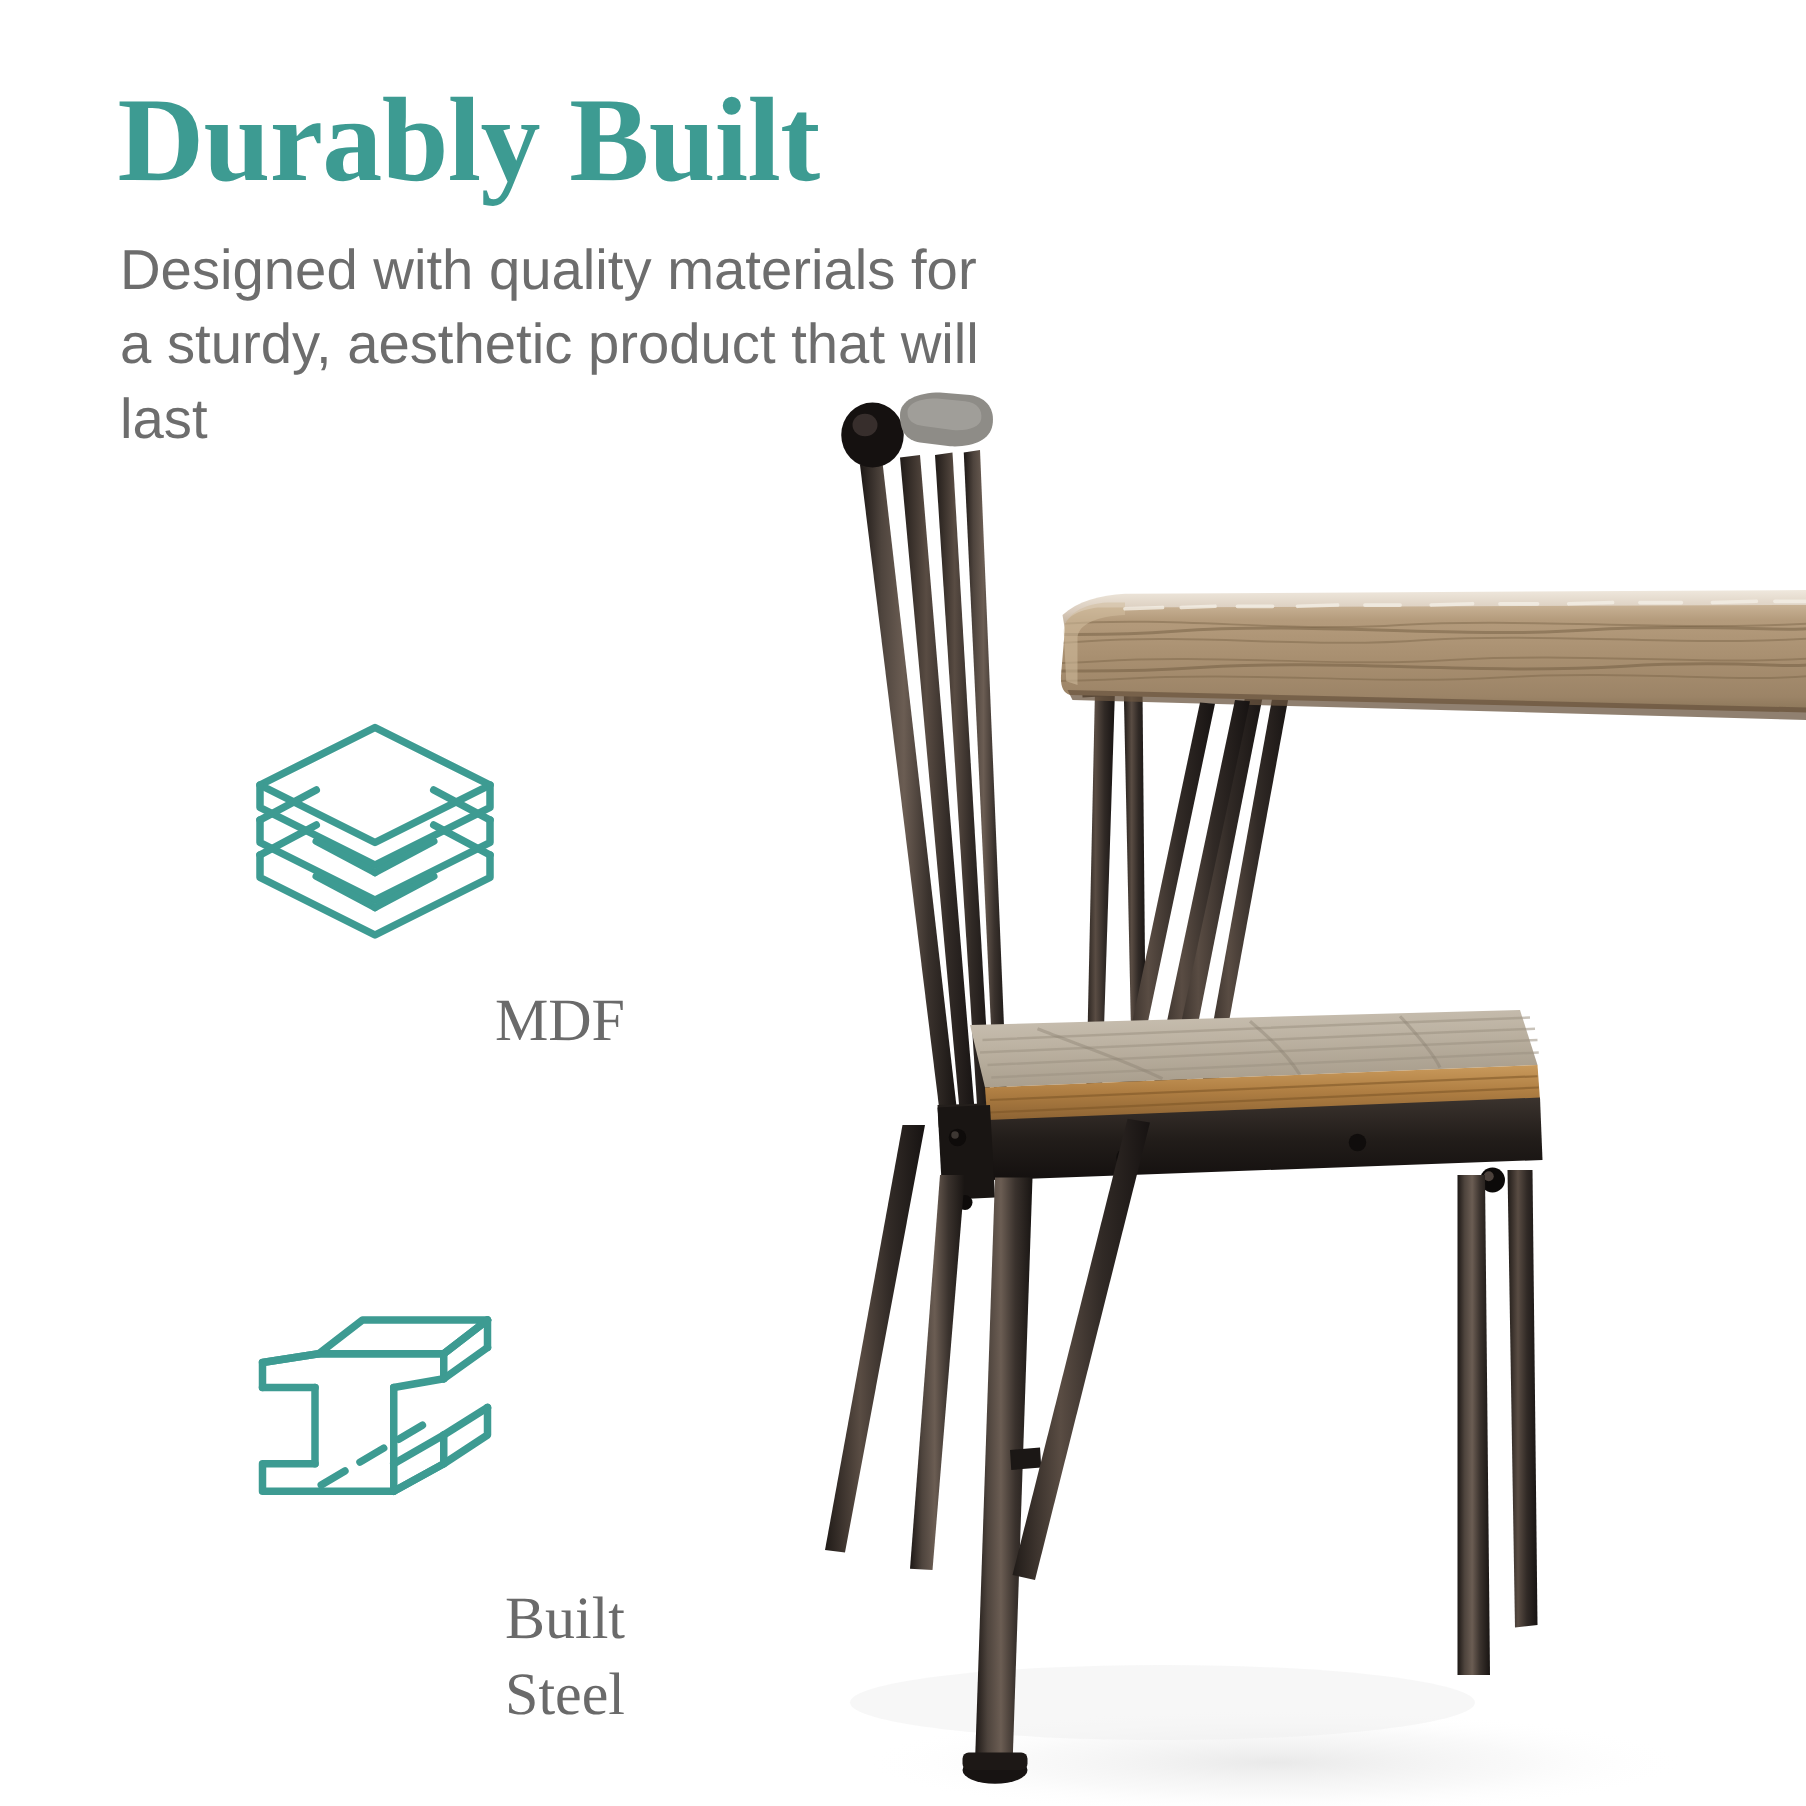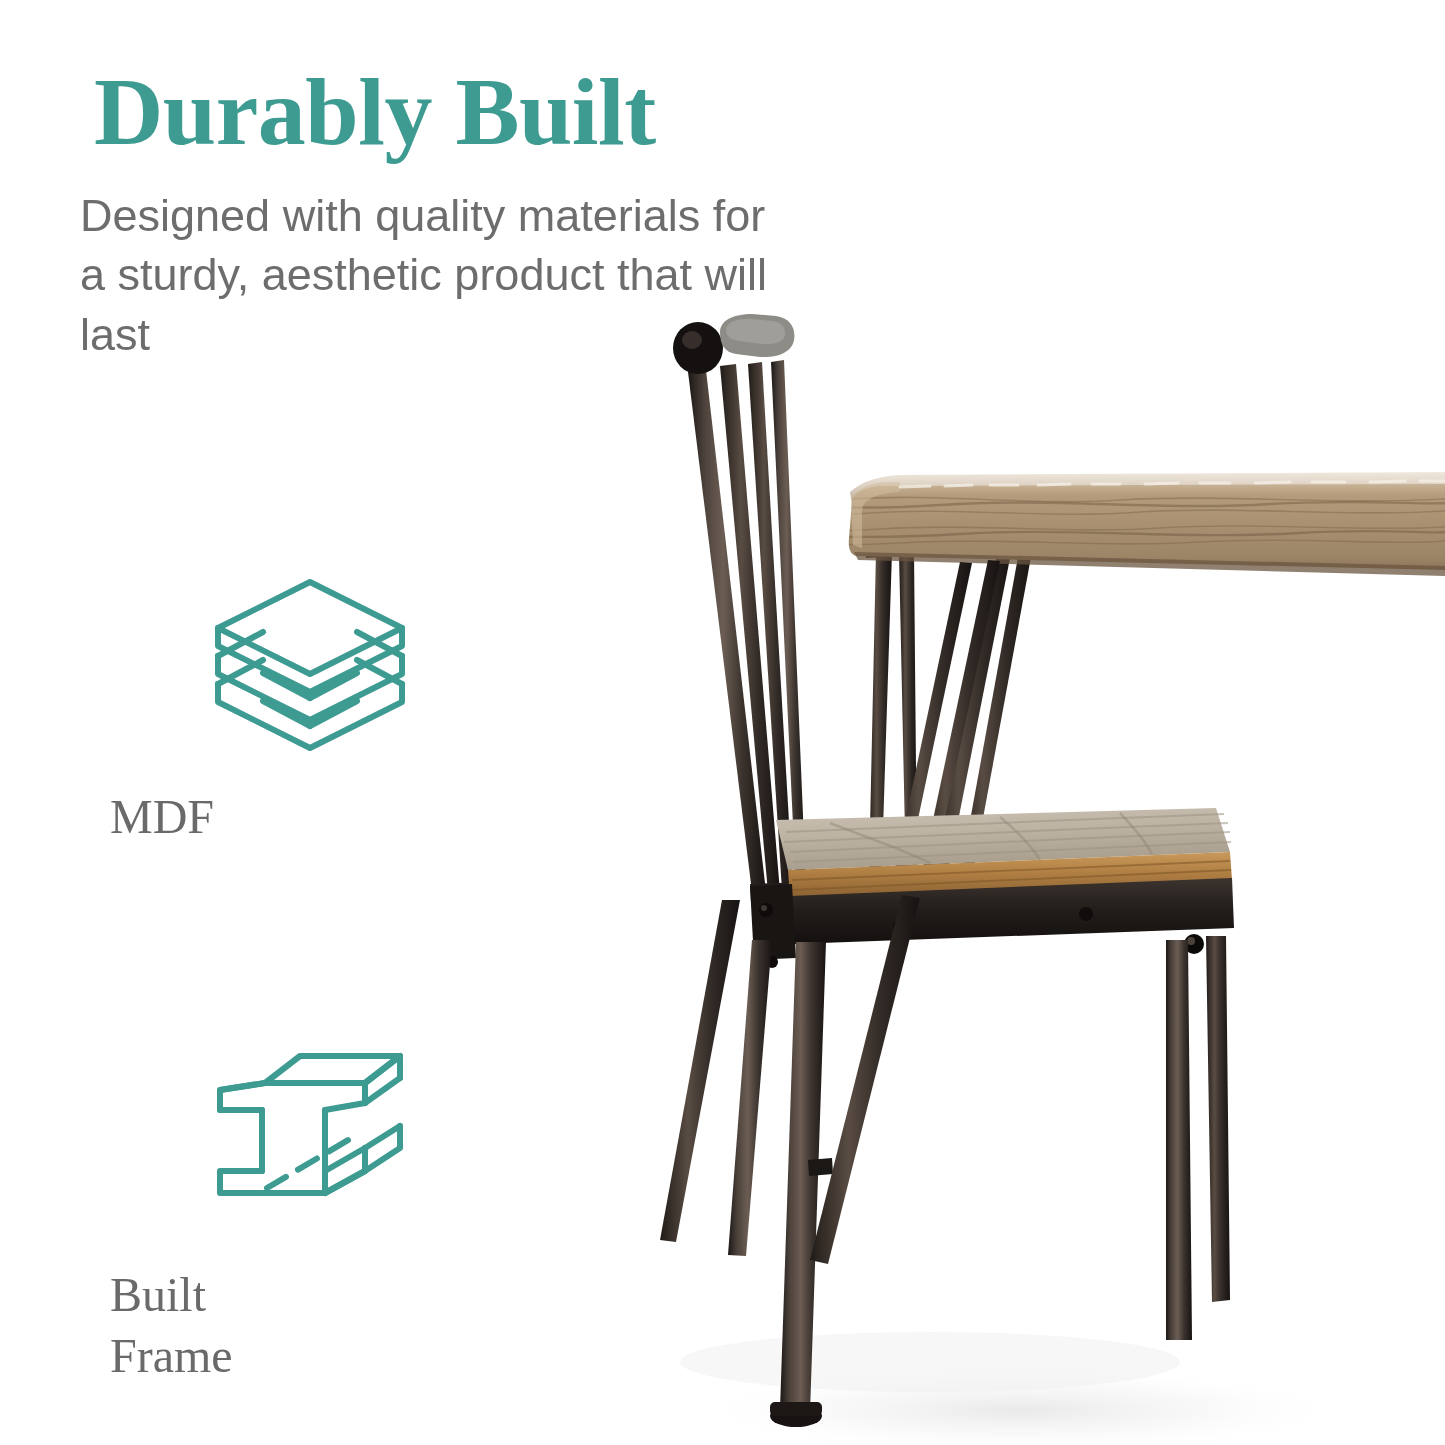--- a/index.html
+++ b/index.html
@@ -24,36 +24,36 @@
     font-family: "Liberation Serif", serif;
     font-weight: bold;
     font-size: 96px;
     line-height: 1.05;
     color: #3d9b92;
     letter-spacing: -0.5px;
     white-space: nowrap;
   }
   .subhead {
     position: absolute;
-    left: 80px;
+    left: 96px;
     top: 186px;
     width: 720px;
     font-family: "Liberation Sans", sans-serif;
     font-weight: 300;
     font-size: 45px;
     line-height: 1.32;
     color: #6d6d6d;
   }
 
   
   .feature {
     position: absolute;
-    left: 110px;
+    left: 100px;
     width: 400px;
-    text-align: left;
+    text-align: right;
   }
   #feature-0 { top: 562px; }
   #feature-1 { top: 1040px; }
 
   .feature-icon-wrap {
     width: 400px;
     height: 200px;
     display: flex;
     align-items: center;
     justify-content: center;
@@ -139,21 +139,21 @@
           <polyline points="150,100 185,78"></polyline>
           <polyline points="110,145 150,123"></polyline>
           <polyline points="150,123 185,100 185,78"></polyline>
 
           <line x1="52" y1="140" x2="140" y2="88" stroke-dasharray="22 14"></line>
         </g>
       </svg>
     </div>
     <div class="feature-label">
       <div>Built</div>
-      <div>Frame</div>
+      <div>Steel</div>
     </div>
   </div>
 
   <div id="product-photo">
     <svg width="845" height="1165" viewBox="0 0 845 1165">
       <defs>
 
         <linearGradient id="metalTube" x1="0" y1="0" x2="1" y2="0">
           <stop offset="0%" stop-color="#1c1715"></stop>
           <stop offset="22%" stop-color="#4e443d"></stop>

